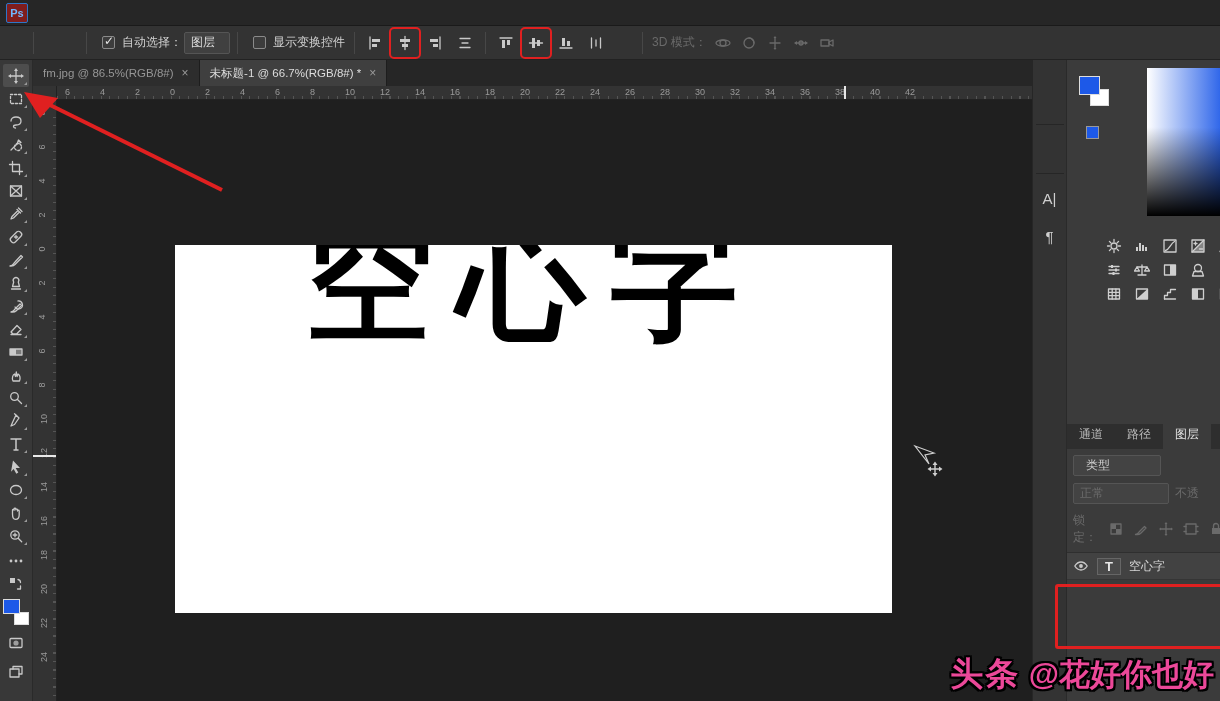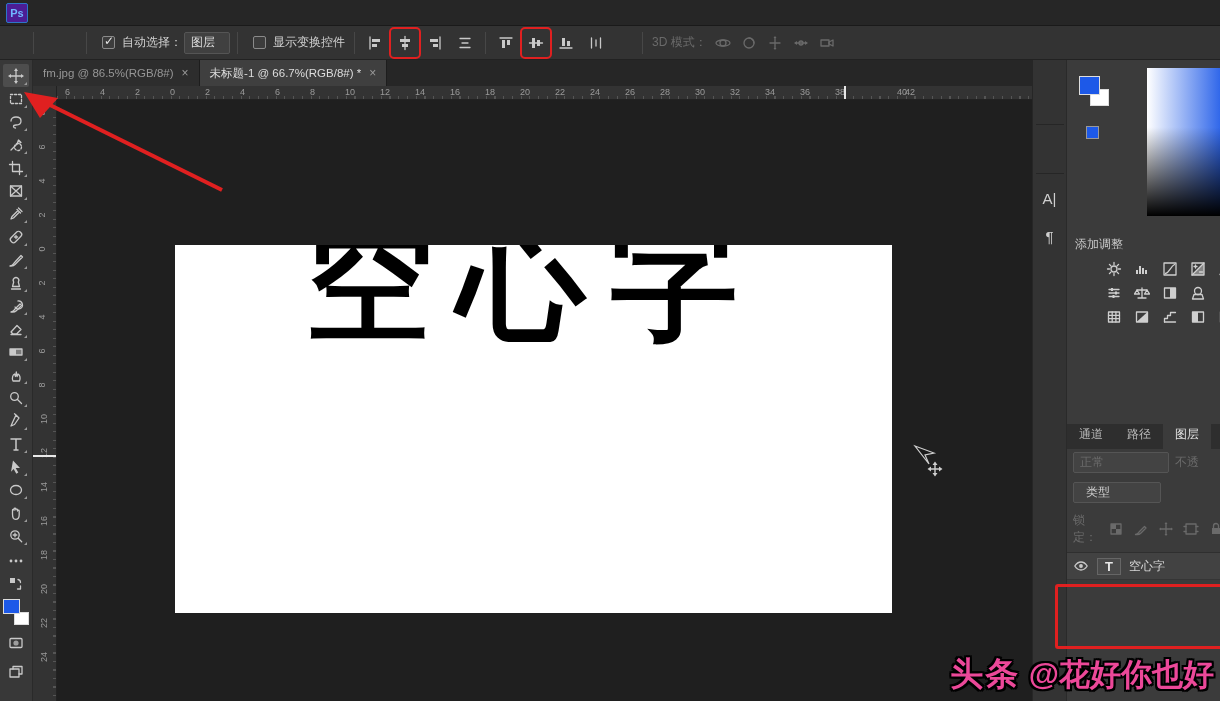--- a/index.html
+++ b/index.html
@@ -7,21 +7,21 @@
   #app{position:relative;width:1220px;height:701px;background:#202020;overflow:hidden;
        font-size:12px;color:#cfcfcf;user-select:none;}
   .abs{position:absolute;}
   svg{display:block;}
   .icon{display:inline-flex;align-items:center;justify-content:center;color:#c9c9c9;}
   .icon svg{stroke:currentColor;fill:none;stroke-width:1.3;stroke-linecap:round;stroke-linejoin:round;}
   .grayed{color:#6a6a6a !important;}
 
   
   #menubar{left:0;top:0;width:1220px;height:26px;background:#262626;display:flex;align-items:center;border-bottom:1px solid #1a1a1a;}
-  #ps-logo{width:22px;height:20px;margin:0 8px 0 6px;background:#4c1d95;border:1px solid #2d76c8;color:#6fb6ff;
+  #ps-logo{width:22px;height:20px;margin:0 8px 0 6px;background:#7f1d1d;border:1px solid #2d76c8;color:#6fb6ff;
            font-weight:bold;font-size:11px;display:flex;align-items:center;justify-content:center;border-radius:2px;text-align:right;}
   .menu-item{padding:0 13px;height:26px;display:flex;align-items:center;color:#d6d6d6;font-size:12.5px;cursor:default;}
 
   
   #optionsbar{left:0;top:26px;width:1220px;height:34px;background:#333333;display:flex;align-items:center;border-bottom:1px solid #222;}
   .opt-sep{width:1px;height:22px;background:#474747;margin:0 7px;}
   .opt-icon{width:26px;height:26px;border-radius:2px;}
   .red-outline{outline:2px solid #e02020;outline-offset:1px;}
   .checkbox{width:13px;height:13px;border:1px solid #8a8a8a;border-radius:2px;margin:0 5px 0 8px;background:#3c3c3c;position:relative;}
   .checkbox.checked::after{content:"✓";position:absolute;left:1px;top:-3px;font-size:12px;color:#e8e8e8;}
@@ -390,21 +390,21 @@
       <span class="ruler-num" style="left: 463px; top: 1px;">20</span>
       <span class="ruler-num" style="left: 498px; top: 1px;">22</span>
       <span class="ruler-num" style="left: 533px; top: 1px;">24</span>
       <span class="ruler-num" style="left: 568px; top: 1px;">26</span>
       <span class="ruler-num" style="left: 603px; top: 1px;">28</span>
       <span class="ruler-num" style="left: 638px; top: 1px;">30</span>
       <span class="ruler-num" style="left: 673px; top: 1px;">32</span>
       <span class="ruler-num" style="left: 708px; top: 1px;">34</span>
       <span class="ruler-num" style="left: 743px; top: 1px;">36</span>
       <span class="ruler-num" style="left: 778px; top: 1px;">38</span>
-      <span class="ruler-num" style="left: 840px; top: 1px;">40</span>
+      <span class="ruler-num" style="left: 813px; top: 1px;">40</span>
       <span class="ruler-num" style="left: 848px; top: 1px;">42</span>
       <div class="ruler-marker" style="left: 787px; top: 0px; width: 1.5px; height: 14px;"></div>
     </div>
   <div id="ruler-v" class="abs">
       <span class="ruler-num" style="left: 6px; top: 8px; transform: rotate(-90deg); transform-origin: center center;">8</span>
       <span class="ruler-num" style="left: 6px; top: 42px; transform: rotate(-90deg); transform-origin: center center;">6</span>
       <span class="ruler-num" style="left: 6px; top: 76px; transform: rotate(-90deg); transform-origin: center center;">4</span>
       <span class="ruler-num" style="left: 6px; top: 110px; transform: rotate(-90deg); transform-origin: center center;">2</span>
       <span class="ruler-num" style="left: 6px; top: 144px; transform: rotate(-90deg); transform-origin: center center;">0</span>
       <span class="ruler-num" style="left: 6px; top: 178px; transform: rotate(-90deg); transform-origin: center center;">2</span>
@@ -457,21 +457,20 @@
         <div style="position:absolute;left:12px;top:66px;display:flex;gap:7px;align-items:center;">
           <span class="icon"></span>
           <span id="gamut-swatch" style="width: 13px; height: 13px; border: 1px solid rgb(153, 153, 153); display: inline-block; background: rgb(29, 89, 232);"></span>
         </div>
         <div id="color-picker-field" style="position: absolute; left: 80px; top: 8px; width: 80px; height: 148px; background: linear-gradient(to top, rgb(0, 0, 0) 0%, rgba(0, 0, 0, 0) 60%), linear-gradient(to right, rgb(255, 255, 255), rgb(29, 89, 232));"></div>
       </div>
     </div>
 
     <div style="margin-top:8px;">
       <div class="panel-body" style="height:100px;padding-top:6px;">
-        <div style="padding:2px 0 4px 8px;color:#c9c9c9;">添加调整</div>
         <div id="adj-rows">
             <div class="adj-row">
               <span class="icon adj-icon">
                 <svg width="16" height="16" viewBox="0 0 16 16">
                   <circle cx="8" cy="8" r="3"></circle>
                   <path d="M8 1.5v2M8 12.5v2M1.5 8h2M12.5 8h2M3.4 3.4l1.4 1.4M11.2 11.2l1.4 1.4M12.6 3.4l-1.4 1.4M4.8 11.2l-1.4 1.4"></path>
                 </svg>
               </span>
               <span class="icon adj-icon">
                 <svg width="16" height="16" viewBox="0 0 16 16">
@@ -573,36 +572,36 @@
 
     <div style="height:96px;background:#3b3b3b;"></div>
 
     <div>
       <div class="panel-tabs" id="layers-tabs">
           <div class="panel-tab">通道</div>
           <div class="panel-tab">路径</div>
           <div class="panel-tab active">图层</div>
         </div>
       <div class="panel-body" style="height:230px;">
-        <div style="display:flex;align-items:center;gap:6px;padding:3px 4px 3px 6px;">
-          <div class="select-box grayed" style="width:96px;">
-            <span>正常</span>
-            <span class="icon" style="margin-left:auto"></span>
-          </div>
-          <span class="grayed">不透</span>
-        </div>
         <div style="display:flex;align-items:center;gap:6px;padding:6px 4px 4px 6px;">
           <div class="select-box" style="width:88px;">
             <span class="icon"></span>
             <span>类型</span>
             <span class="icon" style="margin-left:auto"></span>
           </div>
           <span class="icon"></span>
           <span class="icon"></span>
         </div>
+        <div style="display:flex;align-items:center;gap:6px;padding:3px 4px 3px 6px;">
+          <div class="select-box grayed" style="width:96px;">
+            <span>正常</span>
+            <span class="icon" style="margin-left:auto"></span>
+          </div>
+          <span class="grayed">不透</span>
+        </div>
         <div style="display:flex;align-items:center;gap:11px;padding:5px 4px 6px 6px;" class="grayed">
           <span>锁定：</span>
           <span id="lock-icons" style="display:flex;gap:9px;">
               <span class="icon grayed">
                 <svg width="16" height="16" viewBox="0 0 16 16">
                   <g fill="currentColor" stroke="none">
                     <rect x="3" y="3" width="5" height="5"></rect>
                     <rect x="8" y="8" width="5" height="5"></rect>
                   </g>
                   <rect x="3" y="3" width="10" height="10"></rect>

